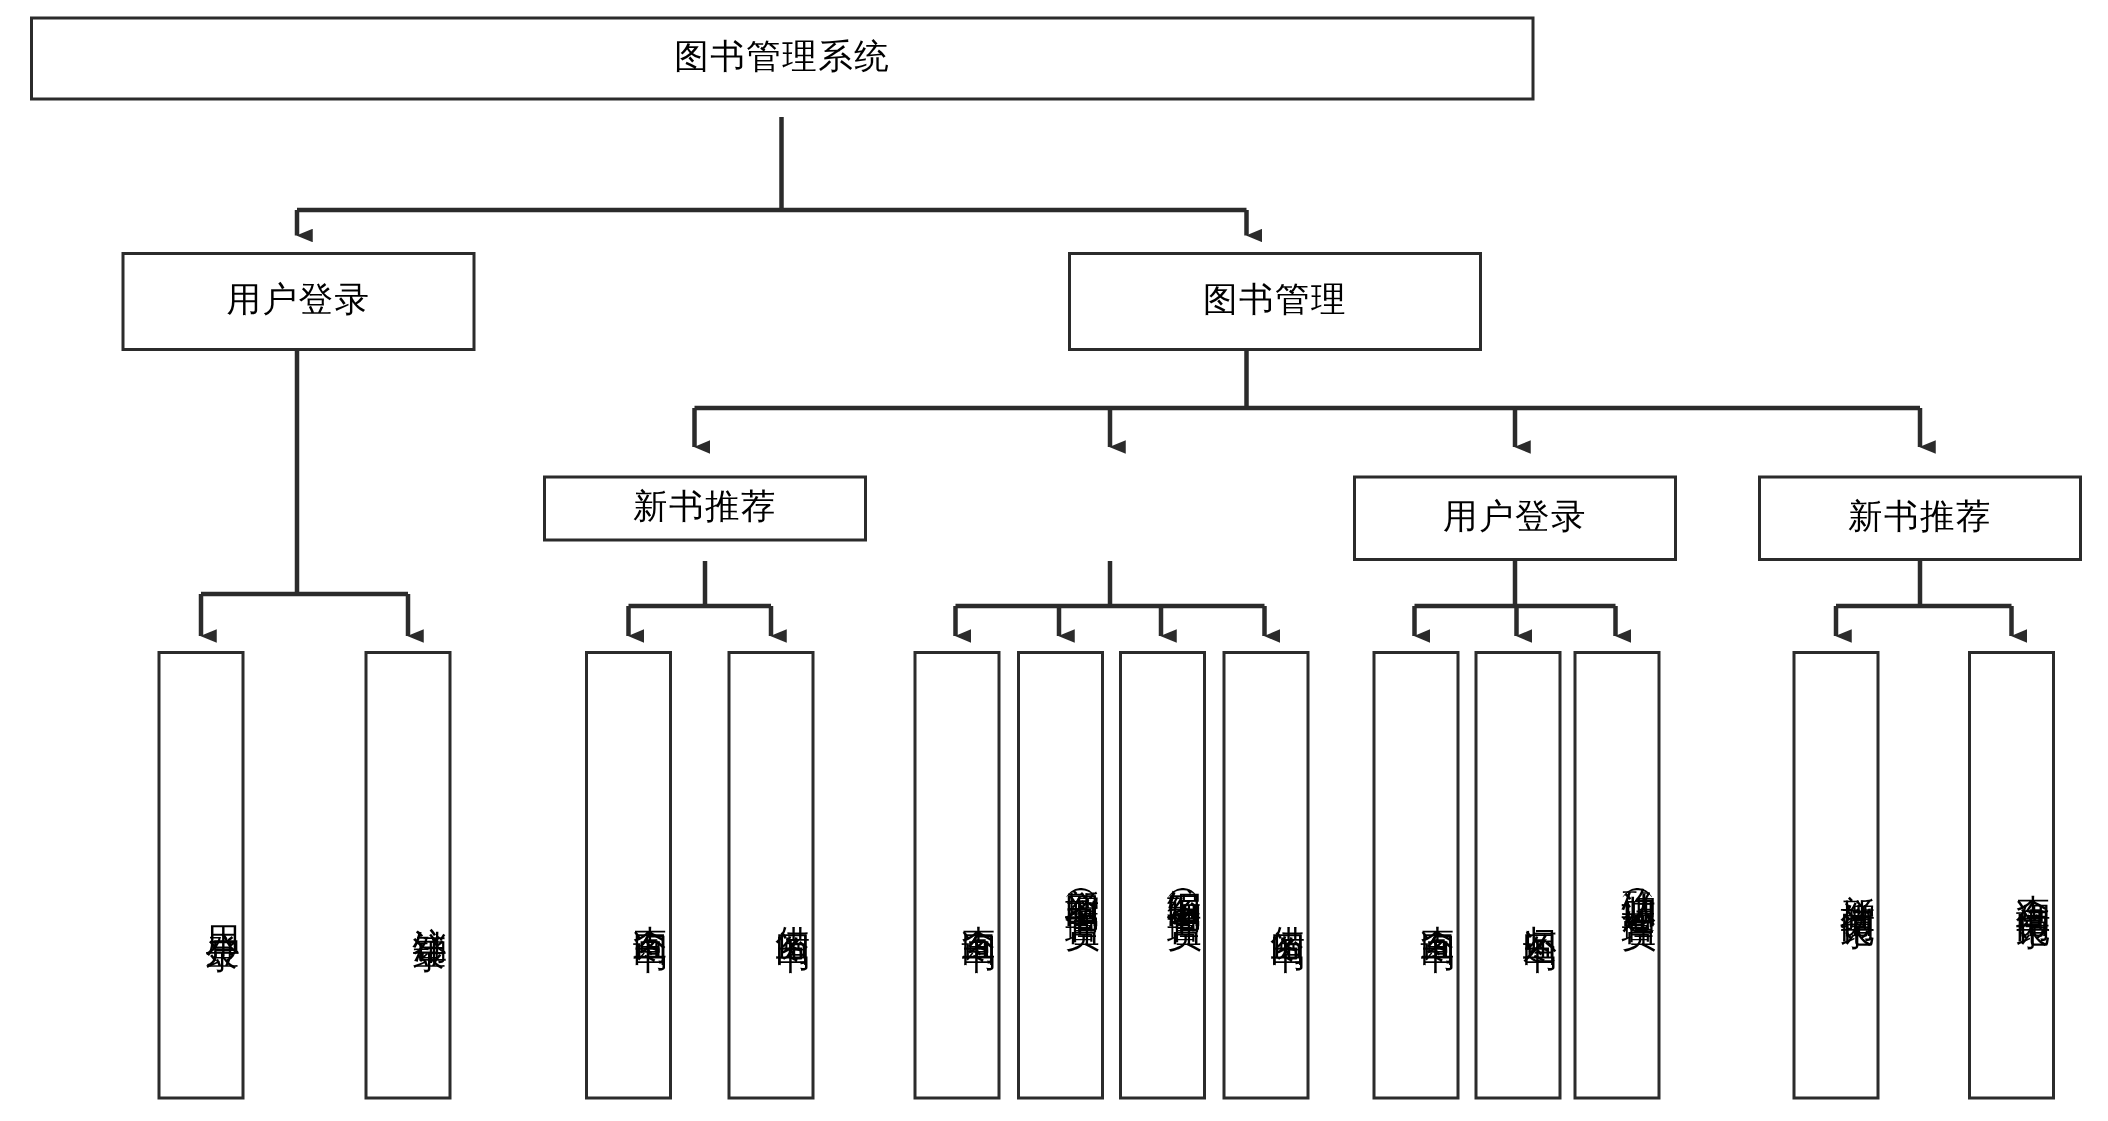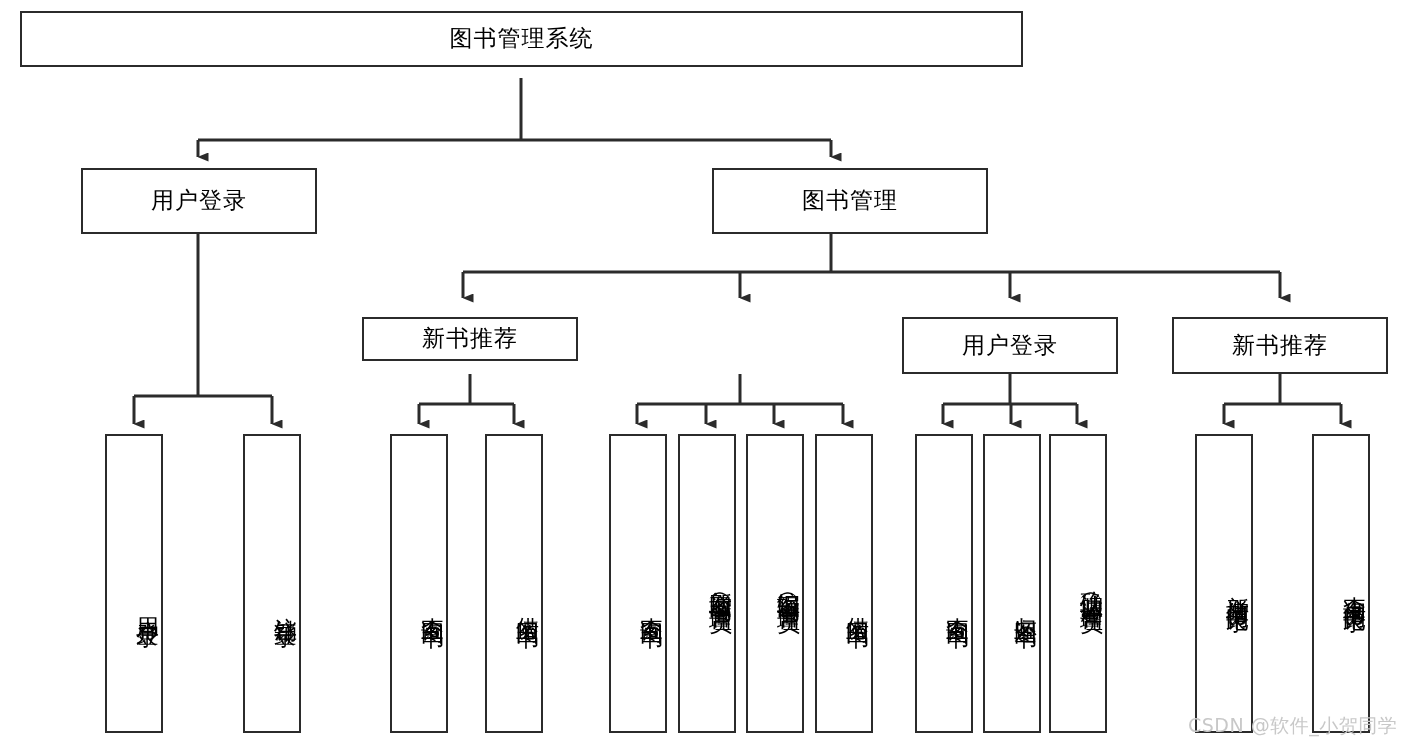--- a/index.html
+++ b/index.html
@@ -146,15 +146,14 @@
   <div class="node node-v" style="left:746px; top:434px; width:58px; height:299px;">编辑图书（管理员）</div>
   <div class="node node-v pad-more" style="left:815px; top:434px; width:58px; height:299px;">借阅图书</div>
 
   <div class="node node-v pad-more" style="left:915px; top:434px; width:58px; height:299px;">查询图书</div>
   <div class="node node-v pad-more" style="left:983px; top:434px; width:58px; height:299px;">归还图书</div>
   <div class="node node-v" style="left:1049px; top:434px; width:58px; height:299px;">确认归还（管理员）</div>
 
   <div class="node node-v" style="left:1195px; top:434px; width:58px; height:299px;">新增借阅记录</div>
   <div class="node node-v" style="left:1312px; top:434px; width:58px; height:299px;">查询借阅记录</div>
 
-  <div class="watermark">CSDN @软件_小贺同学</div>
 
 </div>
 
 </body></html>

